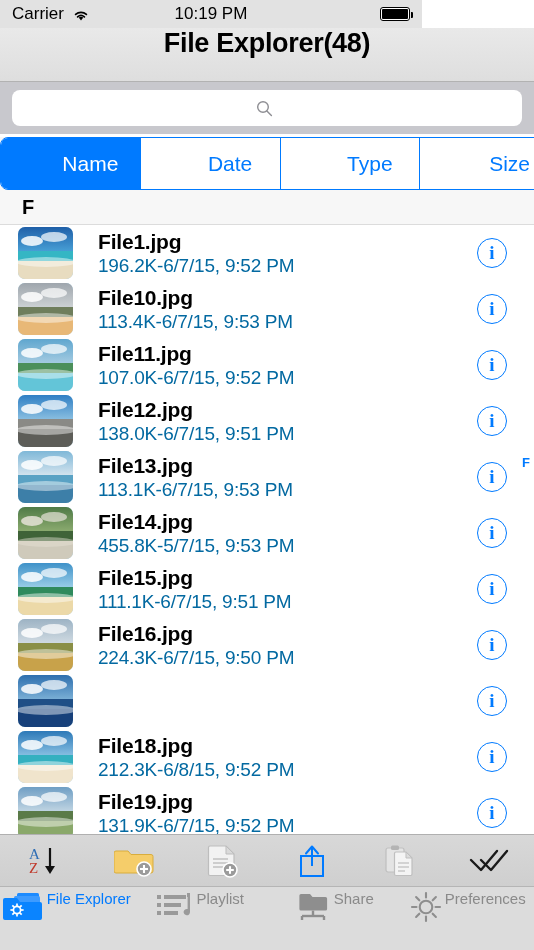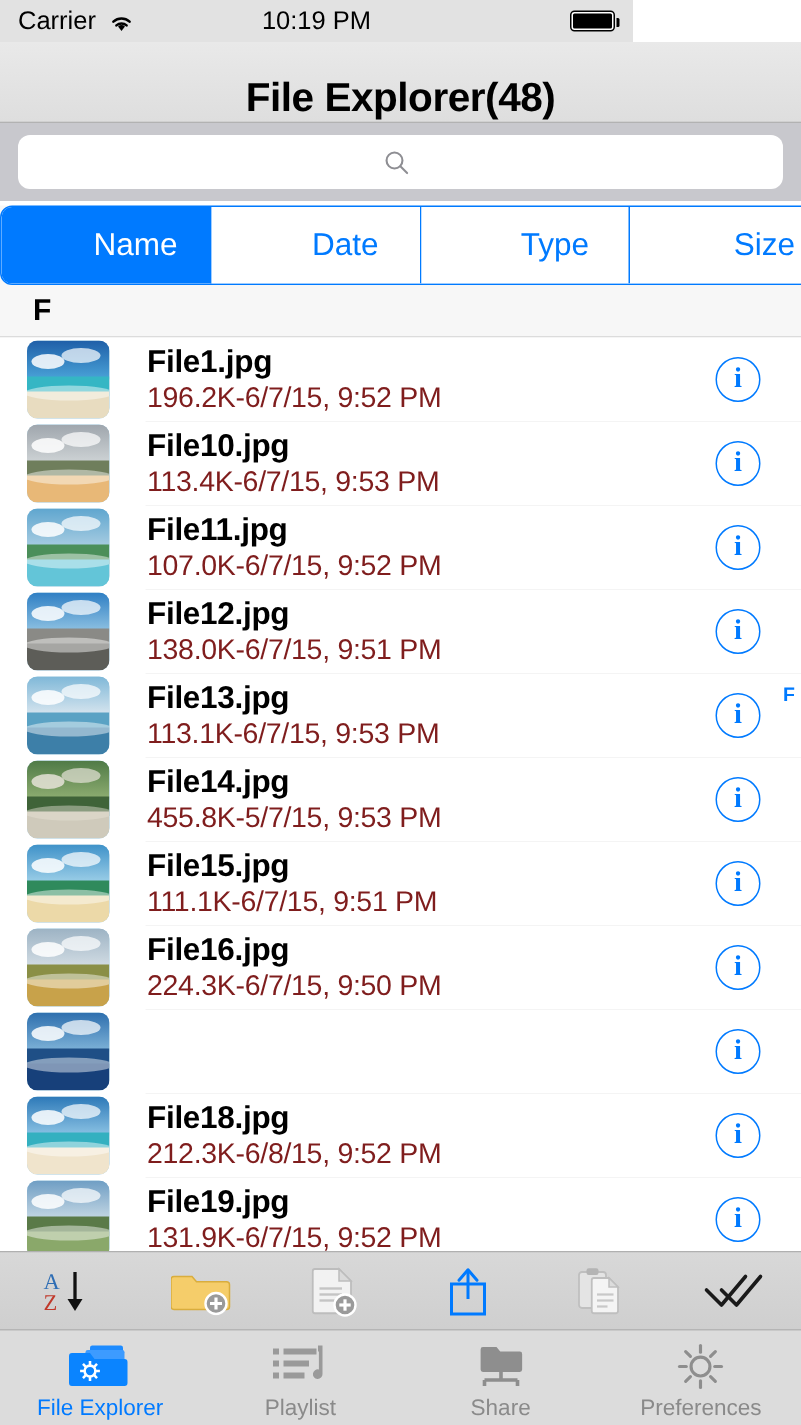--- a/index.html
+++ b/index.html
@@ -26,21 +26,21 @@
   .wifi-icon { display:inline-block; width:18px; height:14px; position:relative; }
   .battery { width:30px; height:14px; border:1.5px solid #000; border-radius:3px; position:relative; background:#fff; }
   .battery::after { content:""; position:absolute; right:-4px; top:4px; width:2.5px; height:6px; background:#000; border-radius:0 1px 1px 0;}
   .battery-fill { position:absolute; left:1px; top:1px; bottom:1px; background:#000; border-radius:1px; }
 
   
   .nav-bar {
     position:absolute; top:28px; left:0; width:534px; height:54px;
     background:linear-gradient(to bottom, #e9e9e9, #dedede);
     border-bottom:0.5px solid #b2b2b2;
-    display:flex; align-items:flex-end; justify-content:center;
+    display:flex; align-items:flex-start; justify-content:center;
   }
   .nav-title { font-size:27px; font-weight:bold; color:#000; letter-spacing:-0.3px; }
   .nav-edit {
     position:absolute; right:16px; top:50%; transform:translateY(-50%);
     font-size:23px; color:#007aff;margin-top:44px;
   }
 
   
   .search-wrap {
     position:absolute; top:82px; left:0; width:534px; height:52px;
@@ -100,21 +100,21 @@
     height:0.5px; background:#d3d3d3;
   }
   .thumb {
     width:55px; height:52px; border-radius:7px;
     flex:0 0 auto; overflow:hidden;
     background:#9ec9e0;
   }
   .thumb svg { display:block; width:100%; height:100%; }
   .row-text { margin-left:25px; display:flex; flex-direction:column; justify-content:center; gap:1px; flex:1 1 auto; min-width:0;}
   .file-name { font-size:21px; font-weight:bold; color:#000; line-height:1.15; letter-spacing:-0.2px;}
-  .file-meta { font-size:19px; color:#7f1d1d; line-height:1.15; letter-spacing:-0.2px;}
+  .file-meta { font-size:19px; color:#0369a1; line-height:1.15; letter-spacing:-0.2px;}
   .info-btn {
     flex:0 0 auto; margin-right:27px;
     width:30px; height:30px; border-radius:50%;
     border:1.7px solid #007aff; color:#007aff;
     display:flex; align-items:center; justify-content:center;
     font-size:19px; font-family:"Liberation Serif", serif; font-weight:bold;
   }
 
   
   .section-index {
@@ -134,22 +134,22 @@
   .tool-btn svg { display:block; }
 
   
   .tab-bar {
     position:absolute; bottom:0; left:0; width:534px; height:64px;
     background:#dcdcdc;
     border-top:0.5px solid #b5b5b5;
     display:flex;
   }
   .tab {
-    flex:1 1 0; display:flex; flex-direction:column;
-    align-items:center; justify-content:center; gap:2px;
+    flex:1 1 0; display:flex; flex-direction:row;
+    align-items:flex-start; justify-content:center; gap:2px;
     padding-top:3px;
   }
   .tab-icon { height:34px; display:flex; align-items:center; justify-content:center; }
   .tab-label { font-size:15px; color:#8a8a8a; }
   .tab.active .tab-label { color:#007aff; }
 </style>
 </head>
 <body>
 
 <div id="app">

